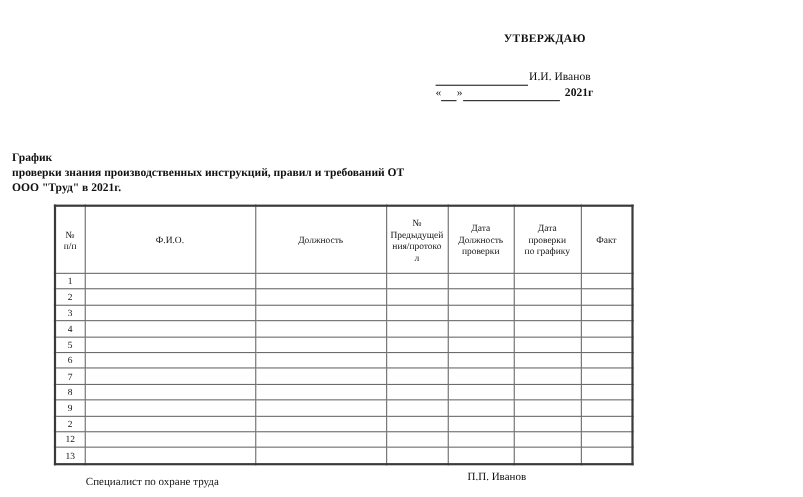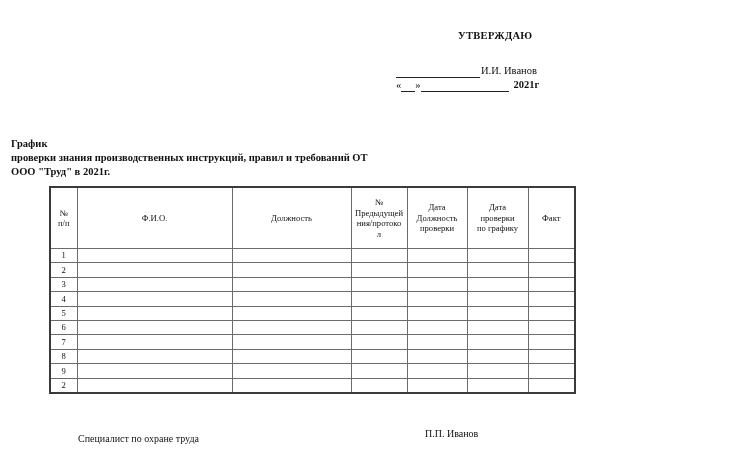--- a/index.html
+++ b/index.html
@@ -300,20 +300,38 @@
           </tr>
           <tr>
             <td class="num-cell">2</td>
             <td></td>
             <td></td>
             <td></td>
             <td></td>
             <td></td>
             <td></td>
           </tr>
+          <tr>
+            <td class="num-cell">12</td>
+            <td></td>
+            <td></td>
+            <td></td>
+            <td></td>
+            <td></td>
+            <td></td>
+          </tr>
+          <tr>
+            <td class="num-cell">13</td>
+            <td></td>
+            <td></td>
+            <td></td>
+            <td></td>
+            <td></td>
+            <td></td>
+          </tr>
         </tbody>
     </table>
   </div>
 
   <div class="footer">
     <div class="footer-left">Специалист по охране труда</div>
     <div class="footer-right">П.П. Иванов</div>
   </div>
 
 </div>

